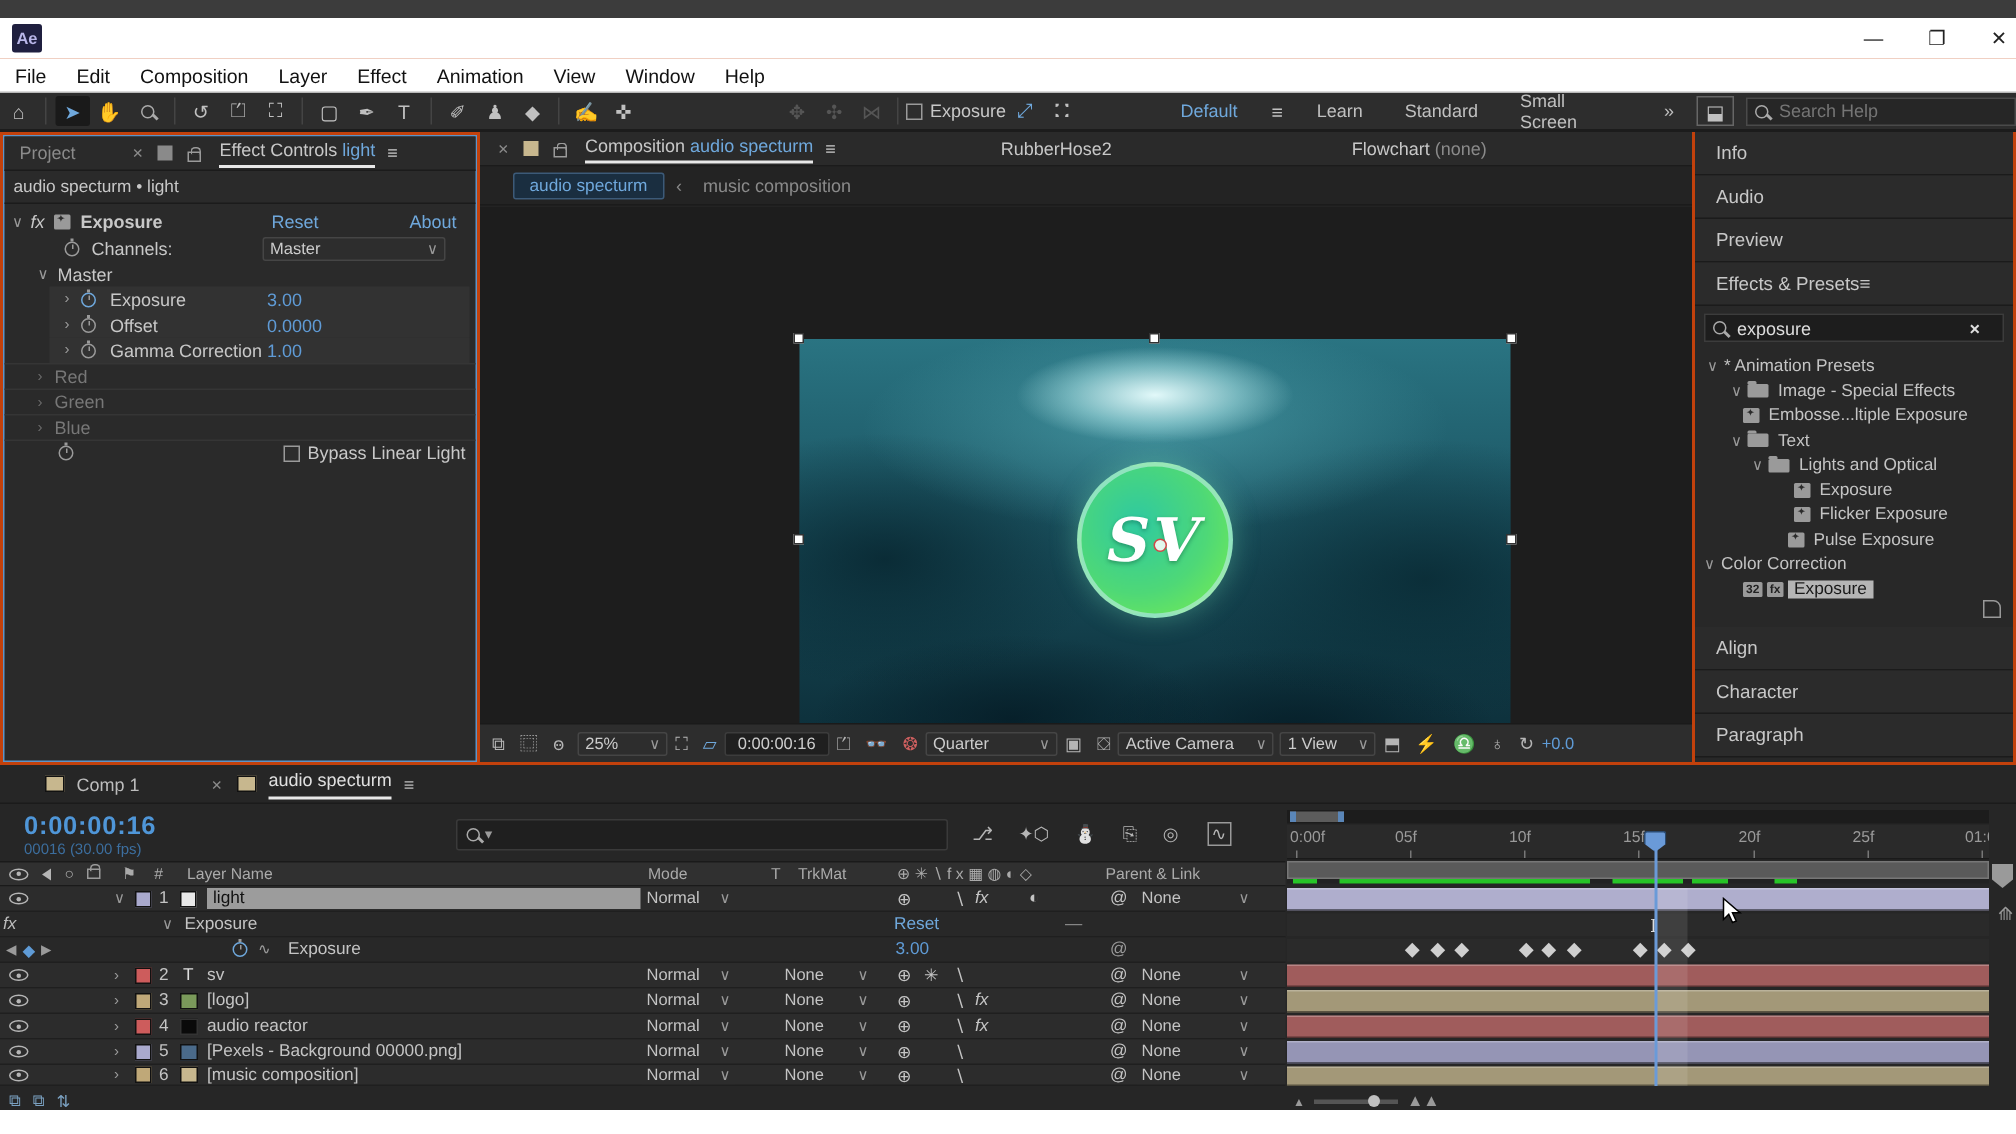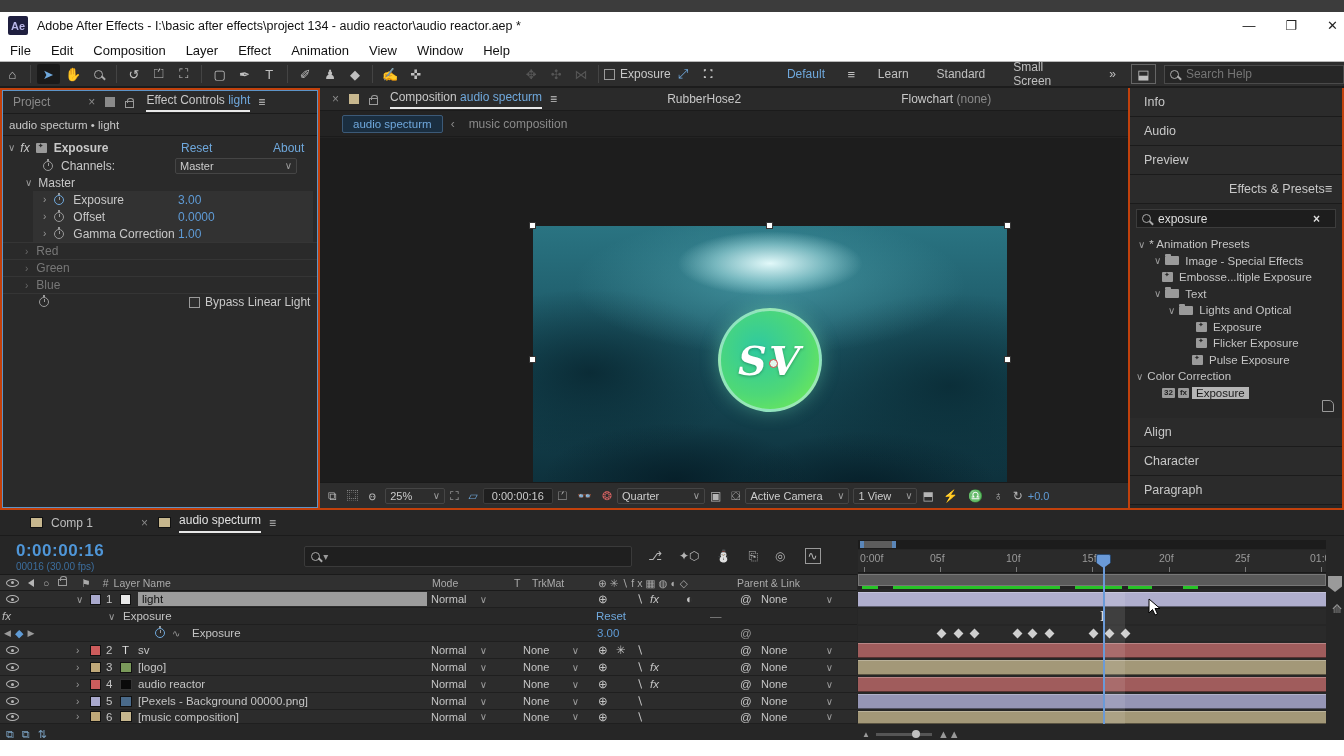--- a/index.html
+++ b/index.html
@@ -112,21 +112,20 @@
   #bottom-strip { left:0; top:740px; width:1344px; height:16px; background:#fff; }
 </style>
 </head>
 <body>
 
 <div id="app">
 
   <div id="top-strip" class="abs"></div>
   <div id="title-bar" class="abs">
     <div id="ae-badge">Ae</div>
-    <div id="title-text">Adobe After Effects - I:\basic after effects\project 134 - audio reactor\audio reactor.aep *</div>
     <div class="win-btns">
       <span>—</span>
       <span>❐</span>
       <span>✕</span>
     </div>
   </div>
   <div id="menu-bar" class="abs">
     <span class="menu-item">File</span>
     <span class="menu-item">Edit</span>
     <span class="menu-item">Composition</span>
@@ -341,21 +340,21 @@
   <div id="right-panel" class="abs">
     <div class="rp-head">
         <span>Info</span>
       </div>
     <div class="rp-head">
         <span>Audio</span>
       </div>
     <div class="rp-head">
         <span>Preview</span>
       </div>
-    <div class="rp-head" style="justify-content:flex-end;padding-right:10px">
+    <div class="rp-head" style="justify-content:flex-start;padding-right:10px">
       <span>Effects &amp; Presets</span>
       <span>≡</span>
     </div>
     <div id="ep-search">
       <span class="mag"></span>
       <input style="margin-left: 7px;" value="exposure">
       <span style="color:#ddd;font-weight:bold;font-size:12px">×</span>
     </div>
     <div style="padding-top:3px">
       <div class="tree-row" style="padding-left:8px">
@@ -442,21 +441,21 @@
       <span class="vb-ic" style="margin-left:14px;border:1px solid #999;padding:0 2px">∿</span>
     </div>
 
     <div class="tl-header">
       <span class="eye-ic" style="margin-left:6px"></span>
       <span class="spk-ic" style="margin-left:9px"></span>
       <span style="margin-left:9px;color:#aaa">○</span>
       <span class="lock-ic" style="margin-left:9px;margin-top:0"></span>
       <span style="margin-left:14px">⚑</span>
       <span style="margin-left:12px">#</span>
-      <span style="margin-left:5px">Layer Name</span>
+      <span style="margin-left:16px">Layer Name</span>
       <span style="position:absolute;left:432px">Mode</span>
       <span style="position:absolute;left:514px">T</span>
       <span style="position:absolute;left:532px">TrkMat</span>
       <span style="position:absolute;left:598px;letter-spacing:3px">⊕✳∖fx▦◍◐◇</span>
       <span style="position:absolute;left:737px">Parent &amp; Link</span>
     </div>
 
     <div class="tl-row" style="top:81px">
       <span class="eye-ic" style="margin-left:6px"></span>
       <span class="caret" style="position:absolute;left:76px">∨</span>

